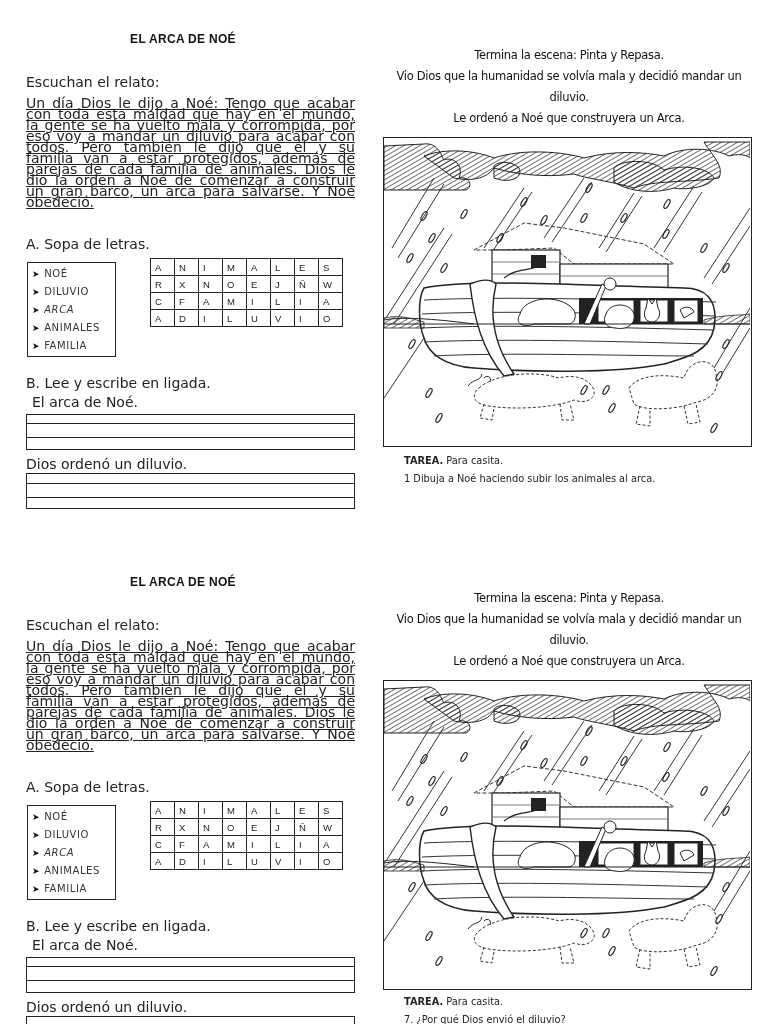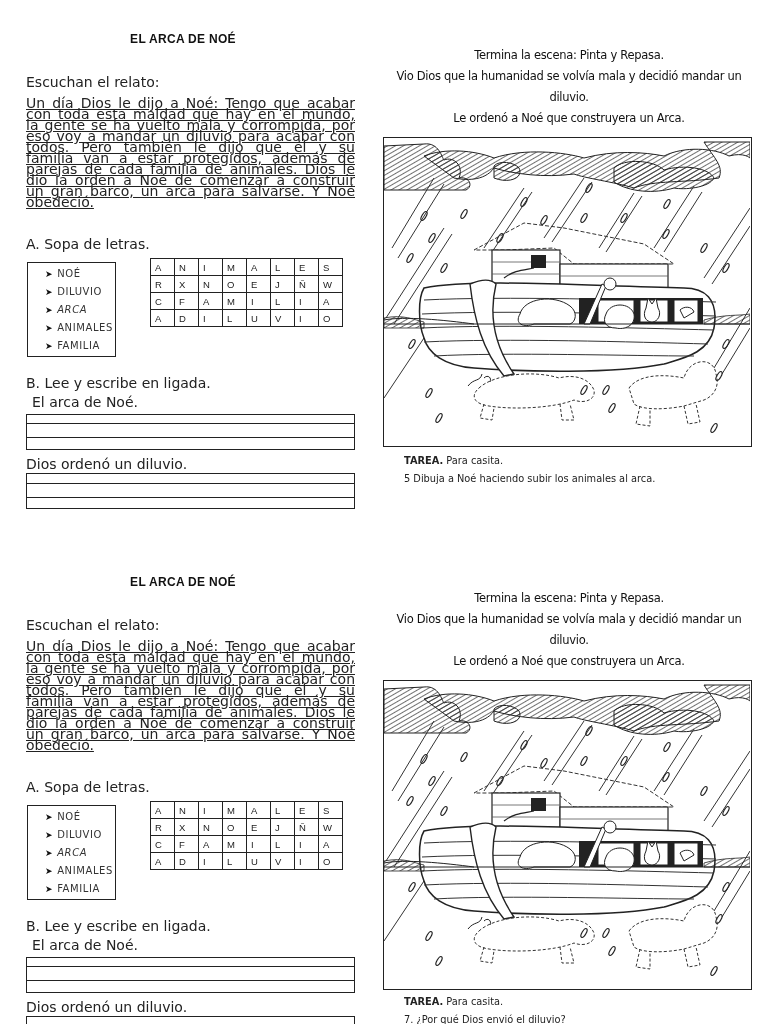--- a/index.html
+++ b/index.html
@@ -4,21 +4,21 @@
 <style>
   html, body { margin:0; padding:0; background:#ffffff; }
   body { width:768px; height:1024px; position:relative; overflow:hidden; font-family:"DejaVu Sans", sans-serif; color:#1a1a1a; }
   .sheet { position:absolute; left:0; width:768px; height:545px; }
   .sheet.top { top:0; }
   .sheet.bottom { top:543px; }
   .abs { position:absolute; }
   .title { left:0; width:366px; text-align:center; top:32px; font-family:"Liberation Sans", sans-serif; font-weight:bold; font-size:12px; letter-spacing:0.3px; color:#111; }
   .label { font-size:14px; color:#222; }
   .para { left:26px; width:329px; top:98px; font-size:14px; line-height:11px; text-align:justify; color:#222; word-spacing:1px;text-decoration:underline; }
-  .wordbox { left:27px; top:262px; width:89px; height:95px; border:1.2px solid #222; box-sizing:border-box; padding:2px 0 0 17px; }
+  .wordbox { left:27px; top:262px; width:89px; height:95px; border:1.2px solid #222; box-sizing:border-box; padding:2px 0 0 4px; }
   .wordbox .w { font-family:"DejaVu Sans", sans-serif; font-size:10px; line-height:18px; letter-spacing:0.6px; color:#333; white-space:nowrap; }
   .wordbox .w .arr { font-size:9px; margin-right:4px; color:#111; }
   .wordbox .w.it .txt { font-style:italic;text-align:right; }
   table.grid { position:absolute; left:150px; top:258px; border-collapse:collapse; }
   table.grid td { border:1.2px solid #222; width:24px; height:17px; padding:0 0 0 4px; font-family:"Liberation Sans", sans-serif; font-size:9.5px; color:#222; box-sizing:border-box; vertical-align:middle; }
   .lines { left:26px; width:329px; border:1.2px solid #222; box-sizing:border-box; }
   .lines .ln { position:absolute; left:0; right:0; border-top:1.2px solid #222; }
   .rtext { left:384px; width:370px; text-align:center; font-family:"DejaVu Sans", sans-serif; font-size:11.5px; line-height:21px; top:45px; color:#111; letter-spacing:-0.3px; }
   .frame { left:383px; width:369px; border:1.5px solid #222; box-sizing:border-box; background:#fff; overflow:hidden; }
   .tarea { left:404px; font-size:9.8px; color:#222; }
@@ -211,21 +211,21 @@
         <path d="M176,266 L178,282 L190,282 L186,266"></path>
         <path d="M245,250 C255,236 280,236 300,240 C305,220 330,218 332,236 C336,248 330,258 320,262 L300,268 C280,272 258,272 250,266 Z"></path>
         <path d="M256,268 L252,286 L266,288 L266,272"></path>
         <path d="M300,268 L304,286 L316,284 L312,266"></path>
       </g>
       <path d="M84,248 C90,240 96,244 98,236 M100,240 C104,236 108,240 106,244" fill="none" stroke="#222" stroke-width="1"></path>
     </svg>
   </div>
 
   <div class="abs tarea" style="top:455px;"><b>TAREA.</b> <span>Para casita.</span></div>
-  <div class="abs tarea" style="top:473px;">5 Dibuja a Noé haciendo subir los animales al arca.</div>
+  <div class="abs tarea" style="top:473px;">1 Dibuja a Noé haciendo subir los animales al arca.</div>
 </div>
 
 <div class="sheet bottom">
   <div class="abs title">EL ARCA DE NOÉ</div>
   <div class="abs label" style="left:26px;top:74px;">Escuchan el relato:</div>
   <div class="abs para">Un día Dios le dijo a Noé: Tengo que acabar con toda esta maldad que hay en el mundo, la gente se ha vuelto mala y corrompida, por eso voy a mandar un diluvio para acabar con todos. Pero también le dijo que él y su familia van a estar protegidos, además de parejas de cada familia de animales. Dios le dio la orden a Noé de comenzar a construir un gran barco, un arca para salvarse. Y Noé obedeció.</div>
 
   <div class="abs label" style="left:26px;top:236px;">A. Sopa de letras.</div>
 
   <div class="abs wordbox">

